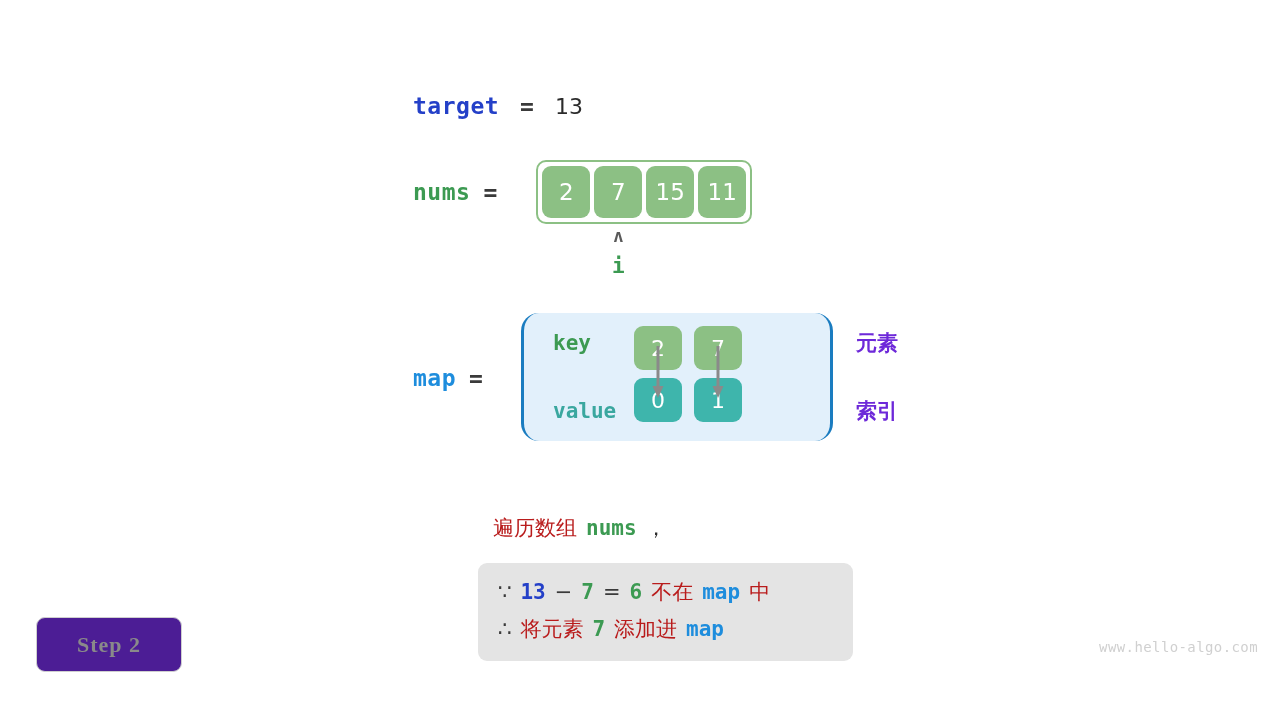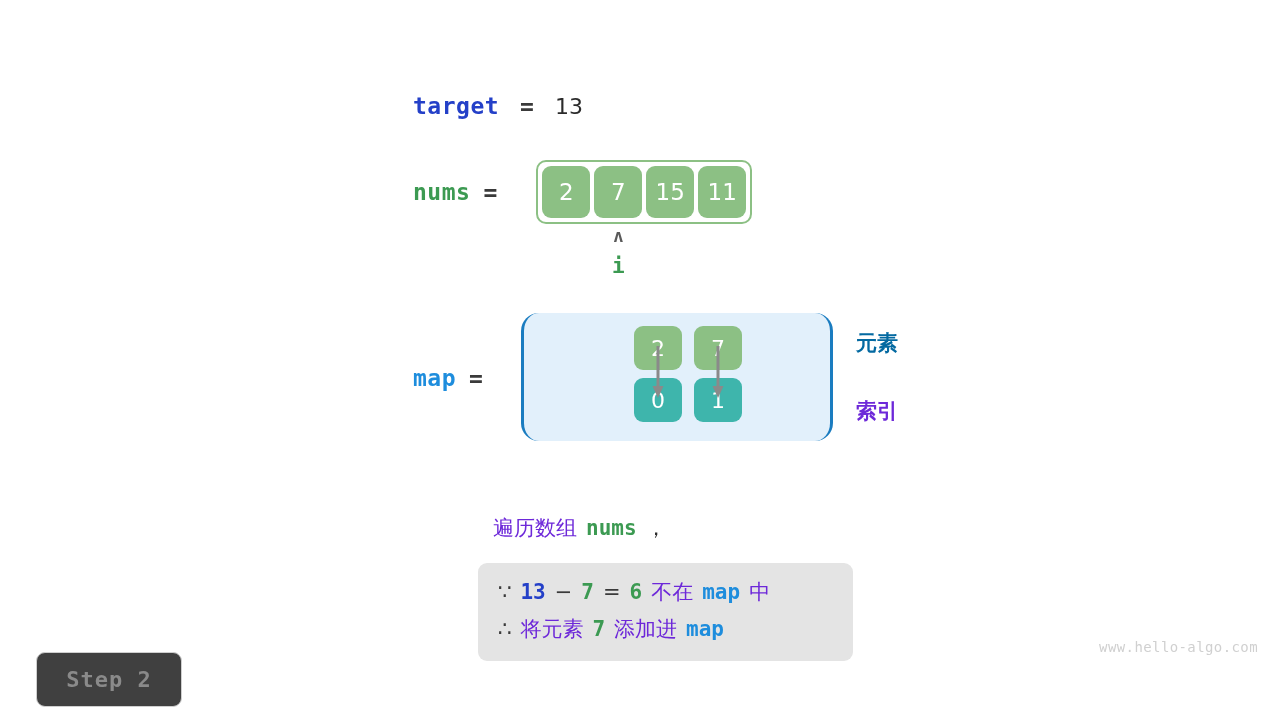--- a/index.html
+++ b/index.html
@@ -183,21 +183,21 @@
     gap: 24px;
     font-family: "DejaVu Sans", "Liberation Sans", sans-serif;
   }
   .side-labels .sl {
     font-size: 21px;
     font-weight: bold;
     height: 44px;
     display: flex;
     align-items: center;
   }
-  .sl-elem { color: #0369a1; }
+  .sl-elem { color: #6d28d9; }
   .sl-index { color: #6d28d9; }
 
   
   .caption-line {
     position: absolute;
     left: 493px;
     top: 514px;
     font-size: 21px;
     display: flex;
     align-items: baseline;
@@ -232,39 +232,40 @@
     line-height: 1.75;
     white-space: nowrap;
   }
   .tok-blue   { color: #2440c8; font-weight: bold;
                 font-family: "DejaVu Sans Mono", "Liberation Mono", monospace; }
   .tok-green  { color: #3c9a52; font-weight: bold;
                 font-family: "DejaVu Sans Mono", "Liberation Mono", monospace; }
   .tok-mapblue{ color: #1e8ddd; font-weight: bold;
                 font-family: "DejaVu Sans Mono", "Liberation Mono", monospace; }
   .tok-sym    { color: #3a3a3a; }
-  .tok-cn     { color: #6d28d9; }
+  .tok-cn     { color: #b91c1c; }
 
   
   .step-badge {
     position: absolute;
     left: 36px;
-    top: 652px;
+    top: 617px;
     width: 144px;
     height: 53px;
     border: 1px solid #cfcfcf;
     border-radius: 9px;
-    background: #404040;
+    background: #4c1d95;
     display: flex;
     align-items: center;
     justify-content: center;
     color: #8a8a8a;
     font-size: 22px;
     font-weight: bold;
     letter-spacing: 1px;
+    font-family: Liberation Serif, serif;
   }
 
   
   .watermark {
     position: absolute;
     right: 22px;
     top: 639px;
     color: #d0d0d0;
     font-size: 14px;
     letter-spacing: .4px;
@@ -297,20 +298,24 @@
     <span class="pname mono">i</span>
   </div>
 
   <div class="map-row">
     <span class="mono var-map">map</span>
     <span class="mono eq">=</span>
   </div>
 
   <div class="map-box"></div>
 
+  <div class="map-labels">
+    <span class="lbl lbl-key mono">key</span>
+    <span class="lbl lbl-value mono">value</span>
+  </div>
 
   <div class="map-cols" id="map-cols">
       <div class="map-col">
         <div class="kv-cell kv-key">2</div>
         <div class="kv-cell kv-val">0</div>
         <svg class="kv-arrow" width="14" height="56" viewBox="0 0 14 56">
           <line x1="7" y1="2" x2="7" y2="45" stroke="#8a8a8a" stroke-width="3"></line>
           <polygon points="7,54 1.5,42 12.5,42" fill="#8a8a8a"></polygon>
         </svg>
       </div>

